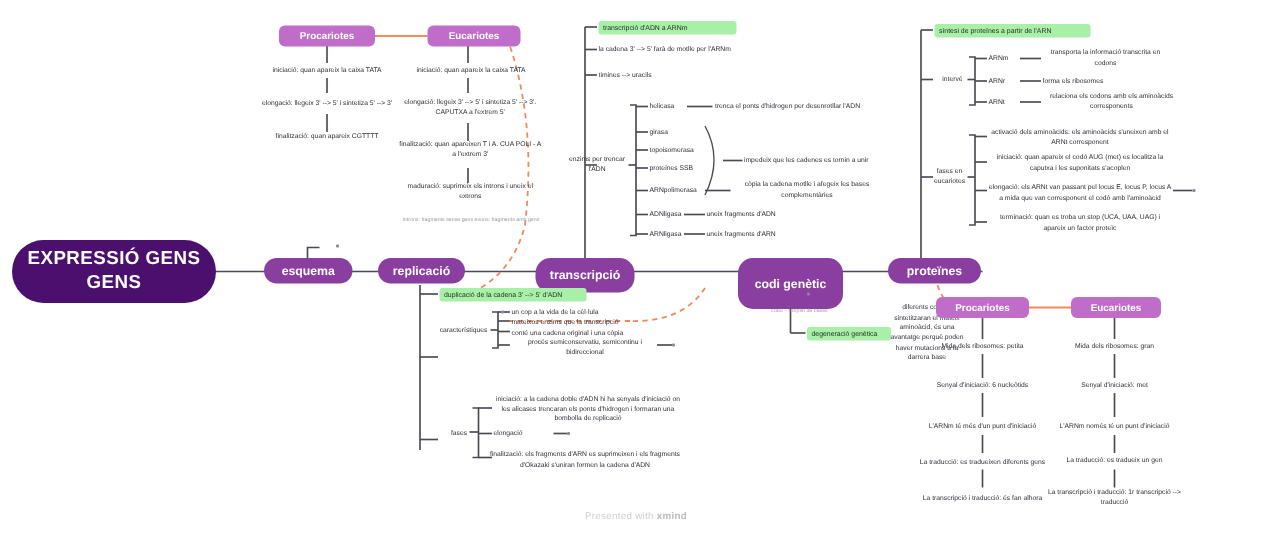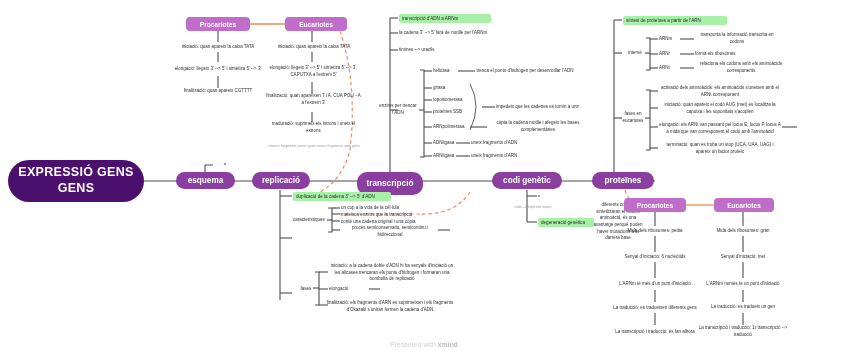--- a/index.html
+++ b/index.html
@@ -164,21 +164,21 @@
       <line x1="743" y1="313" x2="743" y2="325"></line>
       <line x1="686" y1="205" x2="716" y2="205" stroke="#f08a5d" stroke-width="1.3"></line>
     </g>
   </svg>
 
   <div class="node root" style="left:8px;top:160px;width:136px;height:42px;">EXPRESSIÓ GENS GENS</div>
 
   <div class="node lvl1" style="left:176px;top:172px;width:59px;height:17px;">esquema</div>
   <div class="node lvl1" style="left:252px;top:172px;width:58px;height:17px;">replicació</div>
   <div class="node lvl1" style="left:357px;top:172px;width:66px;height:23px;">transcripció</div>
-  <div class="node lvl1" style="left:492px;top:172px;width:70px;height:17px;">codi genètic</div>
+  <div class="node lvl1" style="left:492px;top:172px;width:70px;height:34px;">codi genètic</div>
   <div class="node lvl1" style="left:592px;top:172px;width:62px;height:17px;">proteïnes</div>
 
   <div class="node orchid" style="left:186px;top:17px;width:64px;height:14px;">Procariotes</div>
   <div class="node orchid" style="left:285px;top:17px;width:62px;height:14px;">Eucariotes</div>
 
   <div class="node txt" style="left:162px;top:42px;width:112px;height:10px;">iniciació: quan apareix la caixa TATA</div>
   <div class="node txt" style="left:170px;top:61px;width:96px;height:16px;">elongació: llegeix 3' --&gt; 5' i sintetiza 5' --&gt; 3'</div>
   <div class="node txt" style="left:166px;top:86px;width:104px;height:10px;">finalització: quan apareix CGTTTT</div>
 
   <div class="node txt" style="left:258px;top:42px;width:112px;height:10px;">iniciació: quan apareix la caixa TATA</div>

